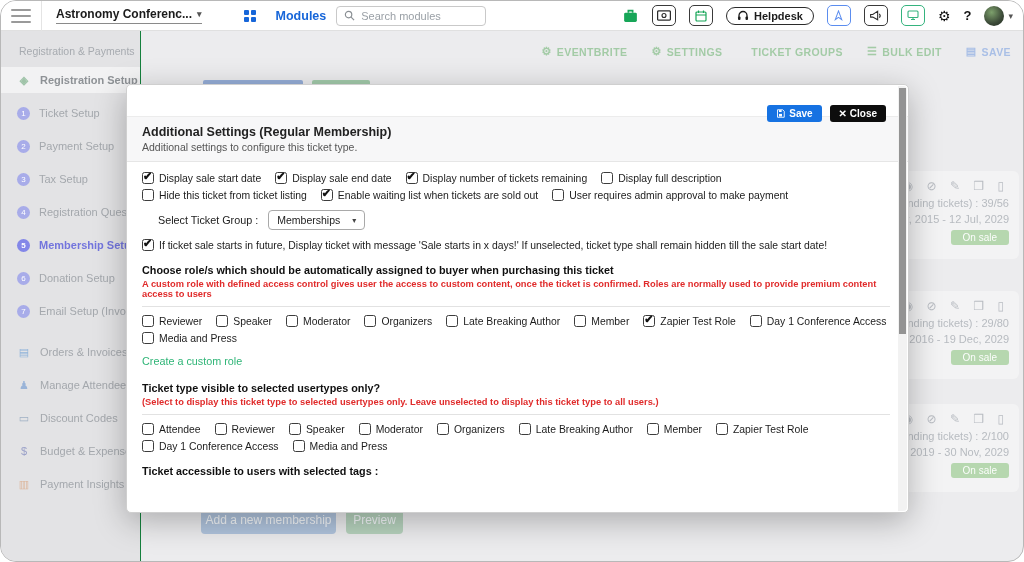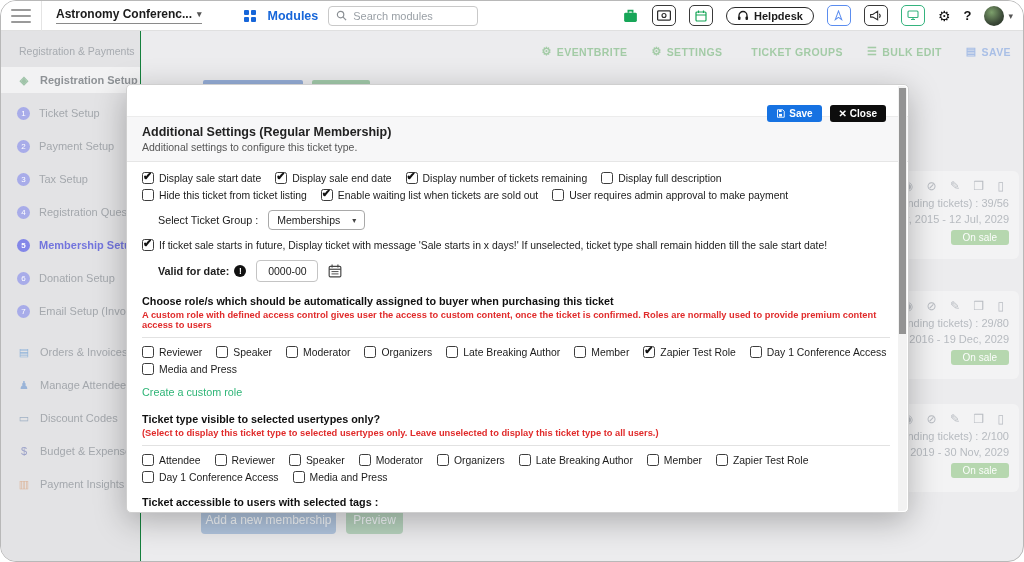--- a/index.html
+++ b/index.html
@@ -6,21 +6,21 @@
   html,body { width:1024px; height:562px; background:#fff; font-family:"Liberation Sans", sans-serif; }
   .screen { position:relative; width:1024px; height:562px; border:1px solid #b8b8b8; border-radius:16px; overflow:hidden; background:#ececee; }
 
   
   .navbar { position:relative; z-index:20; height:30px; background:#fff; border-bottom:1px solid #e0e0e0; display:flex; align-items:center; padding:0 10px; }
   .hamburger { width:20px; height:14px; display:flex; flex-direction:column; justify-content:space-between; cursor:pointer; margin-right:10px; }
   .hamburger i { display:block; height:2px; background:#9a9a9a; border-radius:1px; }
   .nav-divider { width:1px; height:30px; background:#e4e4e4; margin-right:14px; }
   .event-select { display:flex; align-items:center; gap:5px; font-size:12px; font-weight:bold; color:#1b1b1b; border-bottom:1px solid #8a8a8a; padding-bottom:2px; cursor:pointer; }
   .chev { font-size:9px; color:#555; }
-  .modules { display:flex; align-items:center; gap:12px; color:#1766d9; font-size:12.5px; font-weight:bold; margin-left:42px; cursor:pointer; }
+  .modules { display:flex; align-items:center; gap:20px; color:#1766d9; font-size:12.5px; font-weight:bold; margin-left:42px; cursor:pointer; }
   .grid-ic { display:grid; grid-template-columns:5px 5px; grid-template-rows:5px 5px; gap:2px; }
   .grid-ic i { background:#1766d9; border-radius:1px; }
   .searchbox { display:flex; align-items:center; gap:6px; margin-left:10px; width:150px; height:20px; border:1px solid #c9c9c9; border-radius:4px; padding:0 7px; background:#fff; }
   .searchbox input { border:none; outline:none; font-size:11px; width:110px; color:#333; font-family:"Liberation Sans",sans-serif; }
   .searchbox input::placeholder { color:#9aa0a6; }
   .nav-right { margin-left:auto; display:flex; align-items:center; gap:13px; }
   .boxed { width:24px; height:21px; border:1.4px solid #3a3a3a; border-radius:5px; display:flex; align-items:center; justify-content:center; cursor:pointer; background:#fff; }
   .boxed.blue { border-color:#5b8def; }
   .boxed.green { border-color:#35b37e; }
   .helpdesk { display:flex; align-items:center; gap:5px; border:1.4px solid #2b2b2b; border-radius:11px; padding:2px 10px; font-size:11px; font-weight:bold; color:#1c1c1c; cursor:pointer; background:#fff; }
@@ -389,35 +389,20 @@
         </div>
 
         <div class="cb-group">
 
             <label class="cb-item checked">
               <span class="cb-box"></span>
               <span class="cb-label">If ticket sale starts in future, Display ticket with message 'Sale starts in x days!' If unselected, ticket type shall remain hidden till the sale start date!</span>
             </label>
           </div>
 
-        <div class="row-line">
-          <span class="fld-label bold">Valid for date:</span>
-          <span class="info-dot">!</span>
-          <input class="date-input" value="0000-00" style="">
-          <span class="cal-btn">
-            <svg width="14" height="14" viewBox="0 0 24 24">
-                <rect x="2" y="4" width="20" height="18" rx="2" fill="none" stroke="#444" stroke-width="2"></rect>
-                <line x1="7" y1="1" x2="7" y2="6" stroke="#444" stroke-width="2"></line>
-                <line x1="17" y1="1" x2="17" y2="6" stroke="#444" stroke-width="2"></line>
-                <line x1="2" y1="9" x2="22" y2="9" stroke="#444" stroke-width="2"></line>
-                <line x1="6" y1="13" x2="18" y2="13" stroke="#444" stroke-width="1.6"></line>
-                <line x1="6" y1="17" x2="18" y2="17" stroke="#444" stroke-width="1.6"></line>
-              </svg>
-          </span>
-        </div>
 
         <div class="section">
           <div class="sec-heading">Choose role/s which should be automatically assigned to buyer when purchasing this ticket</div>
           <div class="sec-note">A custom role with defined access control gives user the access to custom content, once the ticket is confirmed. Roles are normally used to provide premium content access to users</div>
           <div class="sec-divider"></div>
           <div class="cb-group">
 
               <label class="cb-item">
                 <span class="cb-box"></span>
                 <span class="cb-label">Reviewer</span>

